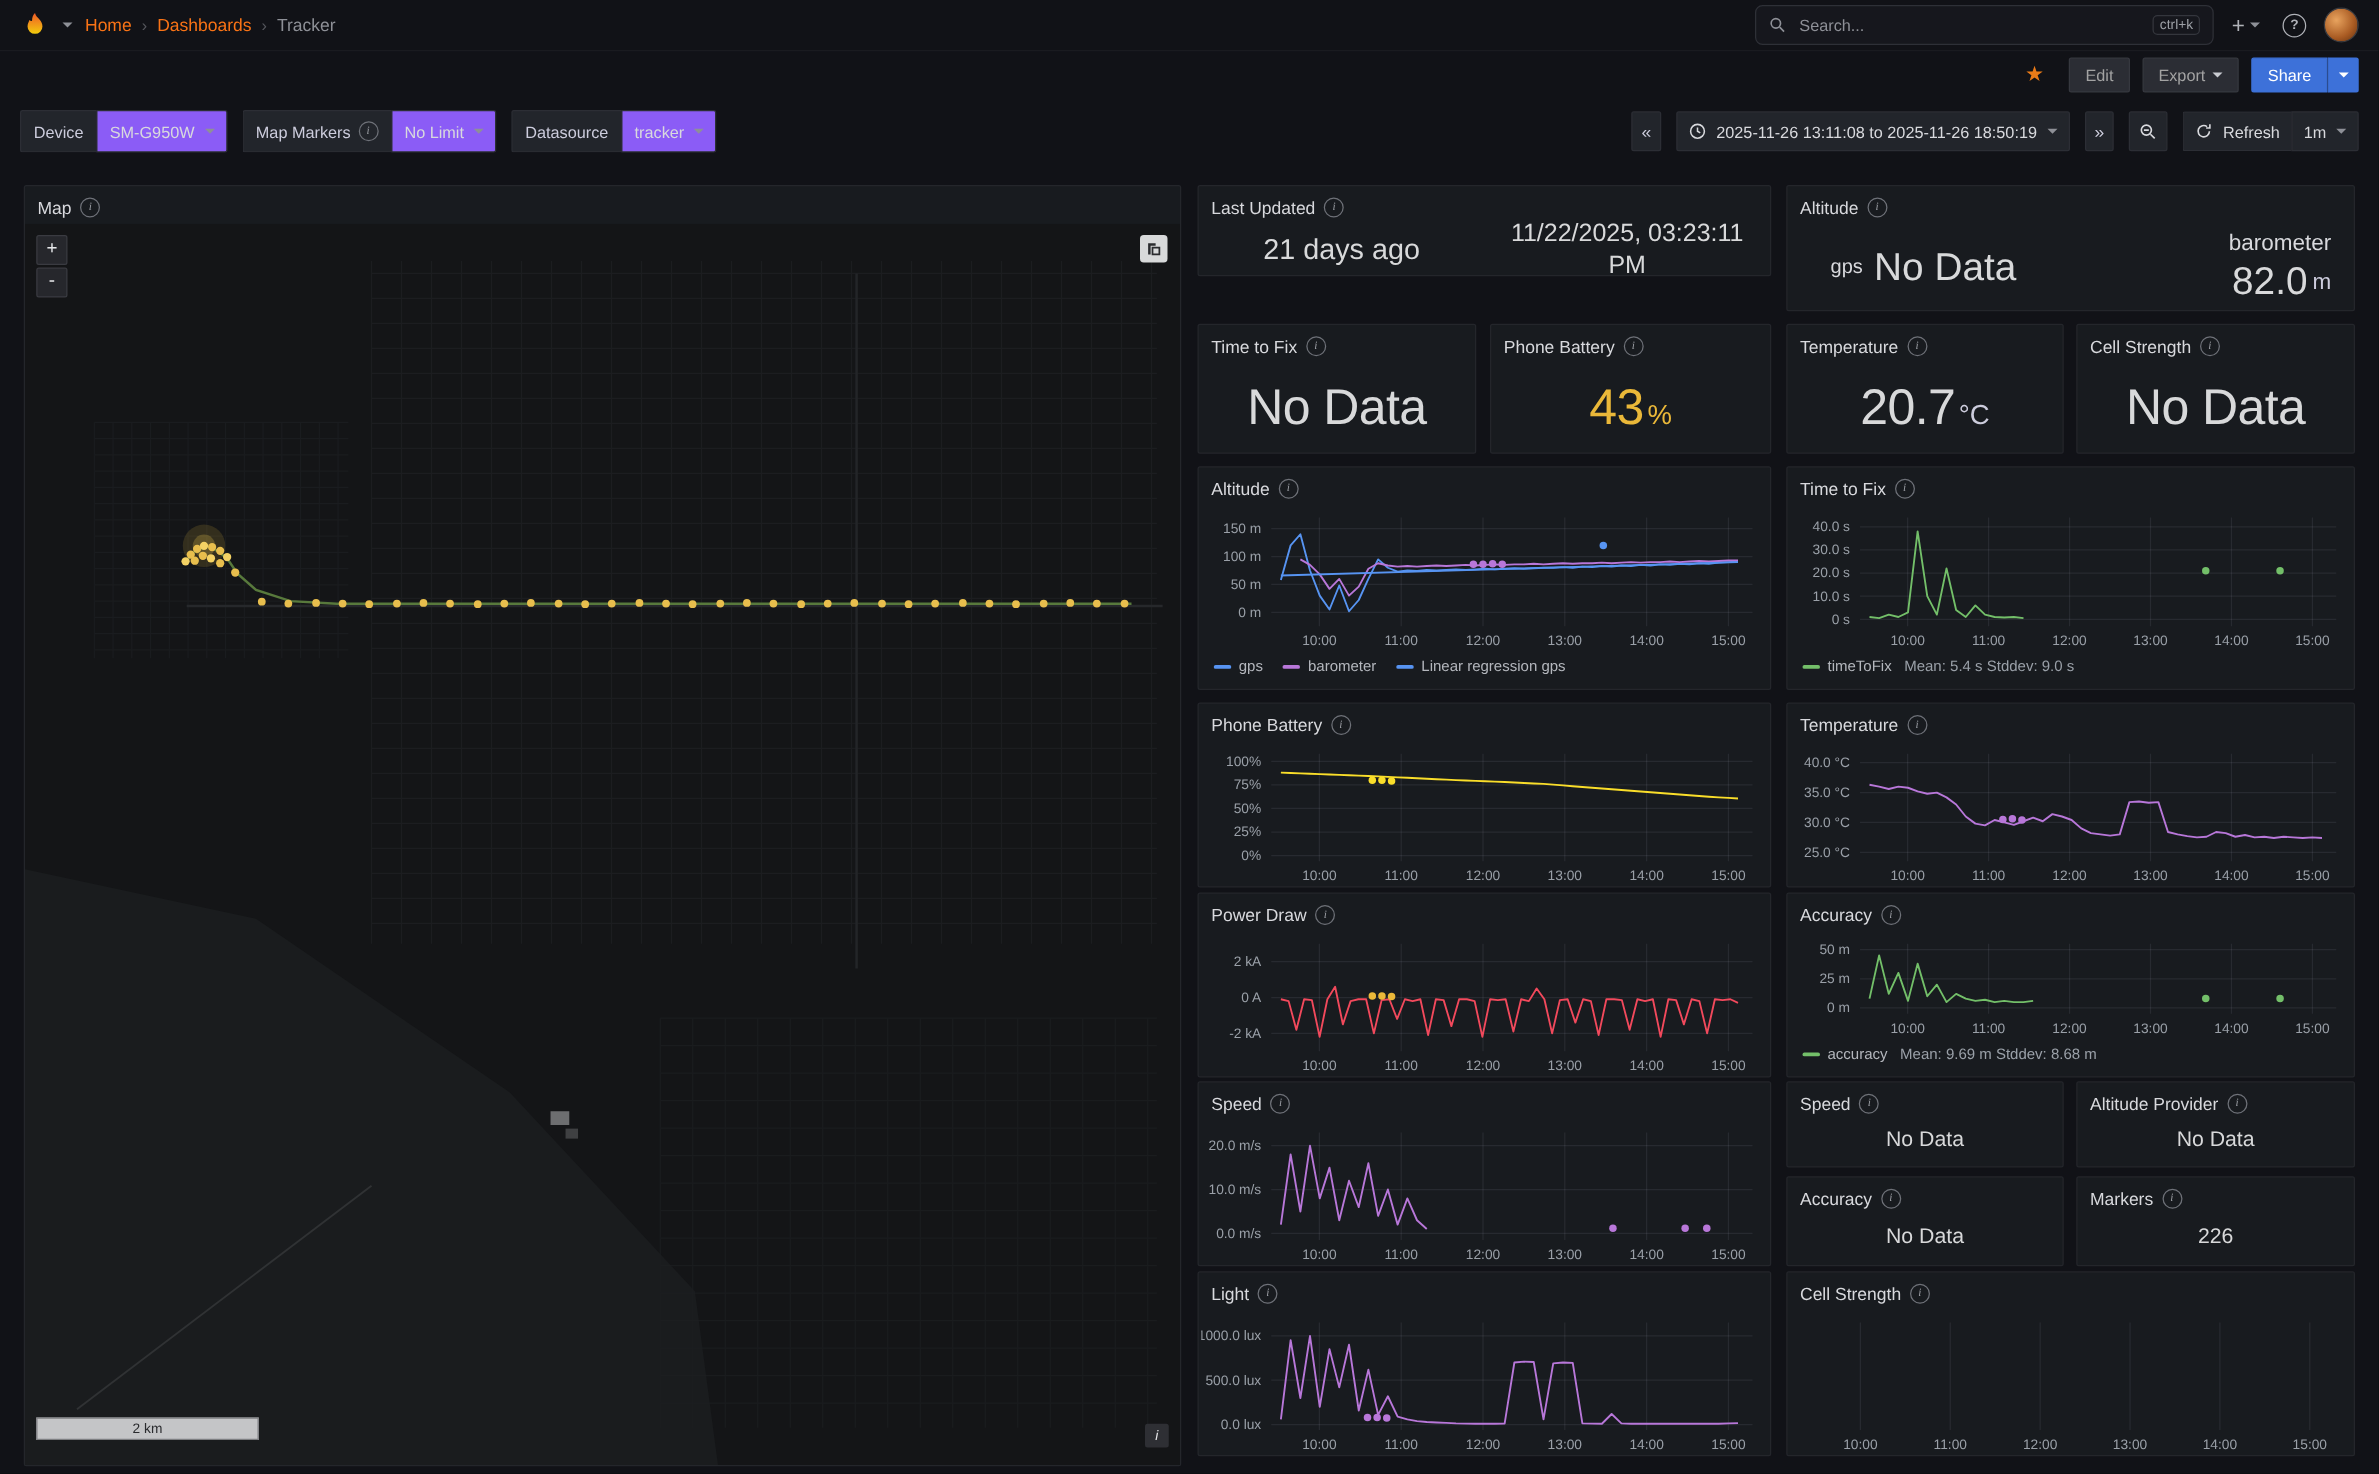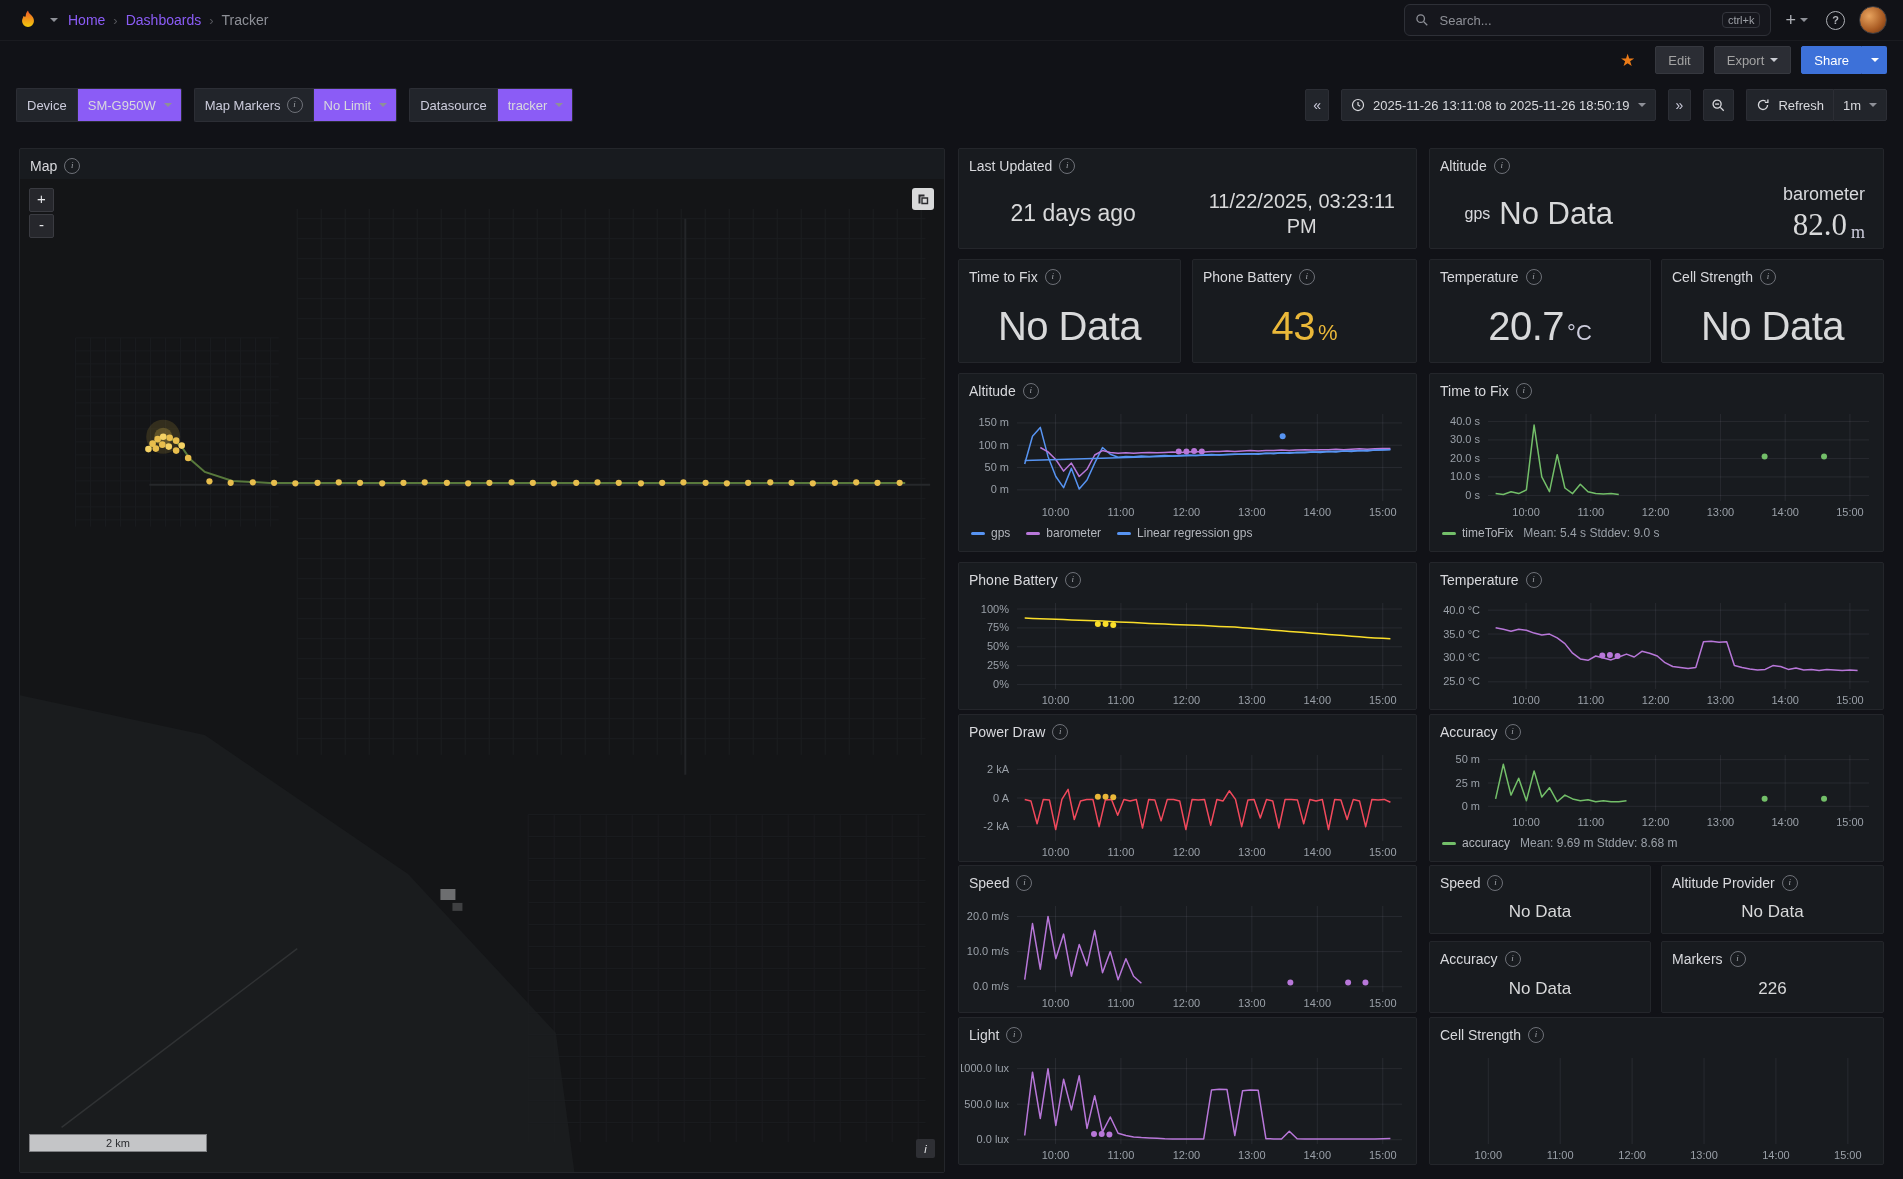--- a/index.html
+++ b/index.html
@@ -3,21 +3,21 @@
 <meta charset="utf-8">
 <style>
   html,body{margin:0;padding:0;background:#0b0c0e;}
   .app{position:relative;width:1903px;height:1179px;background:#111217;overflow:hidden;
        font-family:"Liberation Sans",sans-serif;color:#ccccdc;-webkit-font-smoothing:antialiased;}
   
   .topnav{height:40px;display:flex;align-items:center;padding:0 16px;gap:10px;border-bottom:1px solid #1a1b20;}
   .logo{width:24px;height:24px;display:flex;align-items:center;justify-content:center;}
   .chev{width:0;height:0;border-left:4px solid transparent;border-right:4px solid transparent;border-top:4px solid #8e9097;display:inline-block;}
   .crumbs{display:flex;align-items:center;gap:8px;font-size:14px;}
-  .crumb{color:#8b5cf6;cursor:pointer;}
+  .crumb{color:#f97316;cursor:pointer;}
   .crumb.current{color:#8e9097;}
   .crumb-sep{color:#55565c;font-size:13px;}
   .nav-spacer{flex:1;}
   .searchbox{width:345px;height:30px;background:#16171d;border:1px solid #2e3037;border-radius:6px;
              display:flex;align-items:center;gap:8px;padding:0 10px;}
   .searchbox input{flex:1;background:transparent;border:none;outline:none;color:#ccccdc;font-size:13px;font-family:inherit;}
   .searchbox input::placeholder{color:#8e9097;}
   .kbd{font-size:11px;color:#9da0a6;border:1px solid #34363d;border-radius:4px;padding:1px 5px;}
   .nav-icon-btn{display:flex;align-items:center;gap:4px;color:#b0b2b8;cursor:pointer;padding:0 4px;font-size:18px;}
   .qmark{width:17px;height:17px;border:1.5px solid #b0b2b8;border-radius:50%;font-size:11px;line-height:16px;text-align:center;font-weight:700;}
@@ -408,21 +408,21 @@
           <svg width="12" height="12" viewBox="0 0 12 12">
               <path d="M1.5 1.5h6v2h-4v7h-2z" fill="#2a2b2e"></path>
               <path d="M5 5h5.5v5.5H5z" fill="none" stroke="#2a2b2e" stroke-width="1.4"></path>
             </svg>
         </div>
         <div class="map-scale">2 km</div>
         <div class="map-attr">i</div>
       </div>
     </section>
 
-    <section class="panel" style="left:958px;top:18px;width:459px;height:101px;">
+    <section class="panel" style="left:958px;top:18px;width:459px;height:73px;">
       <div class="phead">
           <span class="ptitle">Last Updated</span>
           <span class="info">i</span>
         </div>
       <div class="pbody lu-wrap">
         <div class="lu-col">
             <span class="lu-left">21 days ago</span>
           </div>
         <div class="lu-col">
             <span class="lu-right">11/22/2025, 03:23:11 PM</span>
@@ -435,21 +435,21 @@
           <span class="ptitle">Altitude</span>
           <span class="info">i</span>
         </div>
       <div class="pbody alt-wrap">
         <div class="alt-left">
           <span class="lab">gps</span>
           <span class="big">No Data</span>
         </div>
         <div class="alt-right">
           <span class="lab">barometer</span>
-          <span style="display:inline-flex;align-items:flex-end;font-family:Liberation Serif, serif;">
+          <span style="display:inline-flex;align-items:center;">
             <span class="big">82.0</span>
             <span class="unit">m</span>
           </span>
         </div>
       </div>
     </section>
 
     <section class="panel" style="left:958px;top:129px;width:223px;height:104px;">
       <div class="phead">
           <span class="ptitle">Time to Fix</span>

